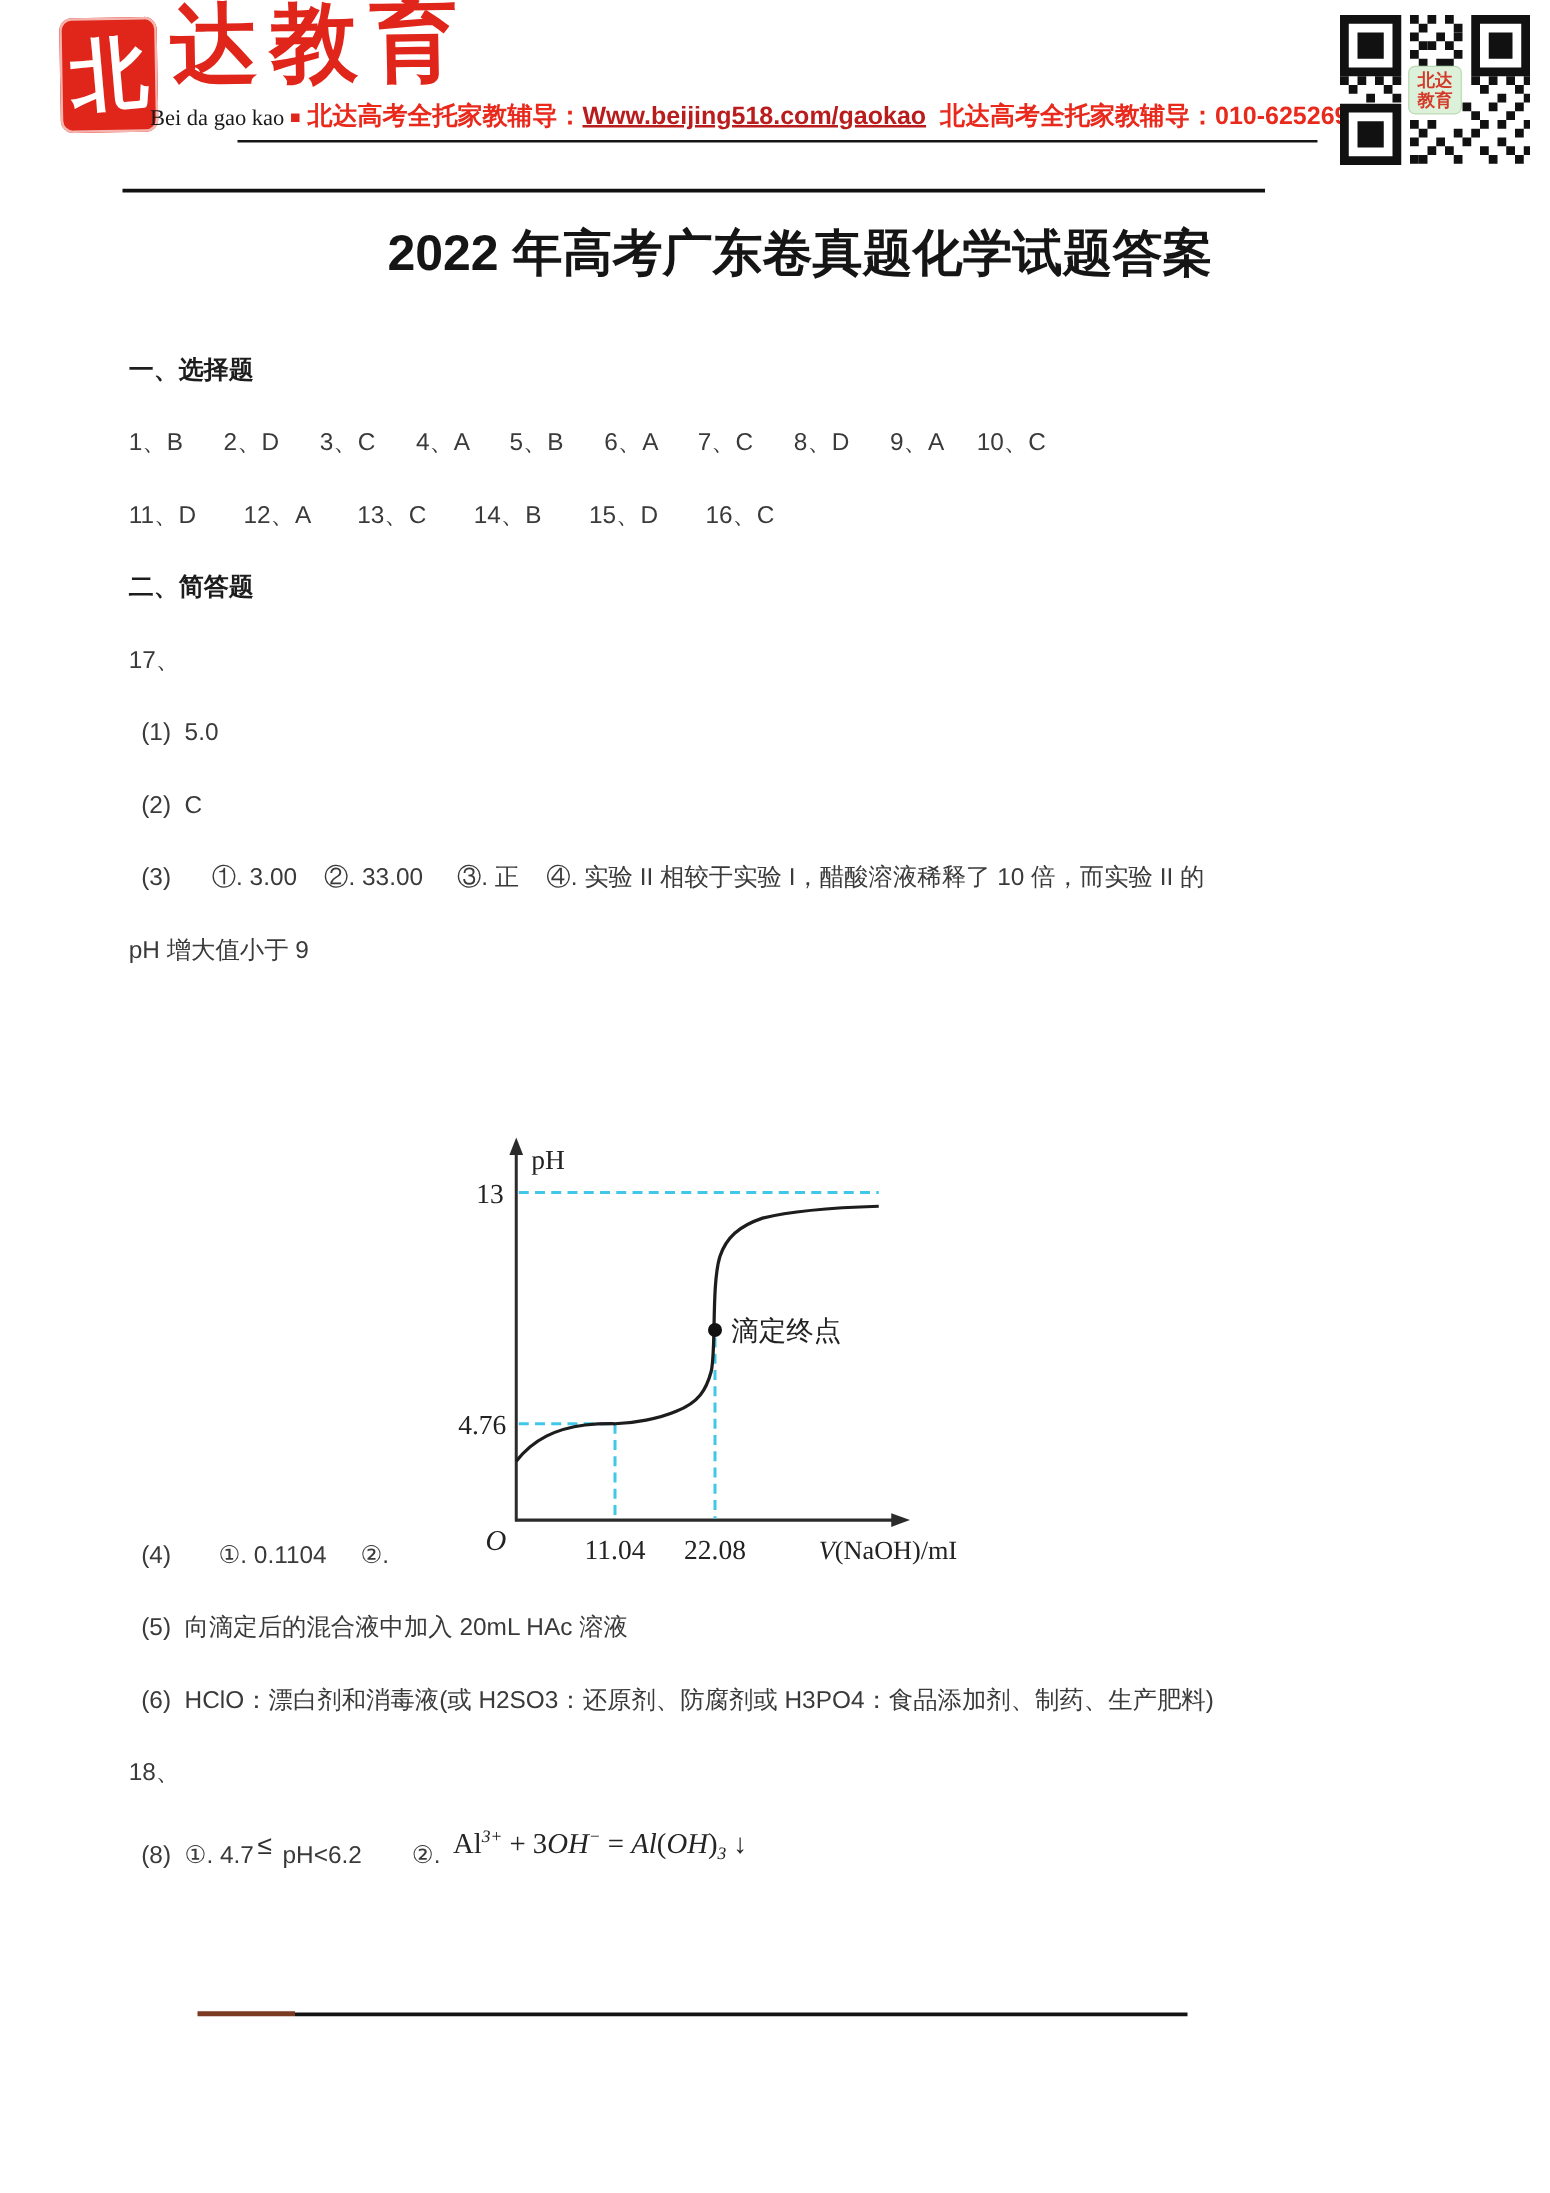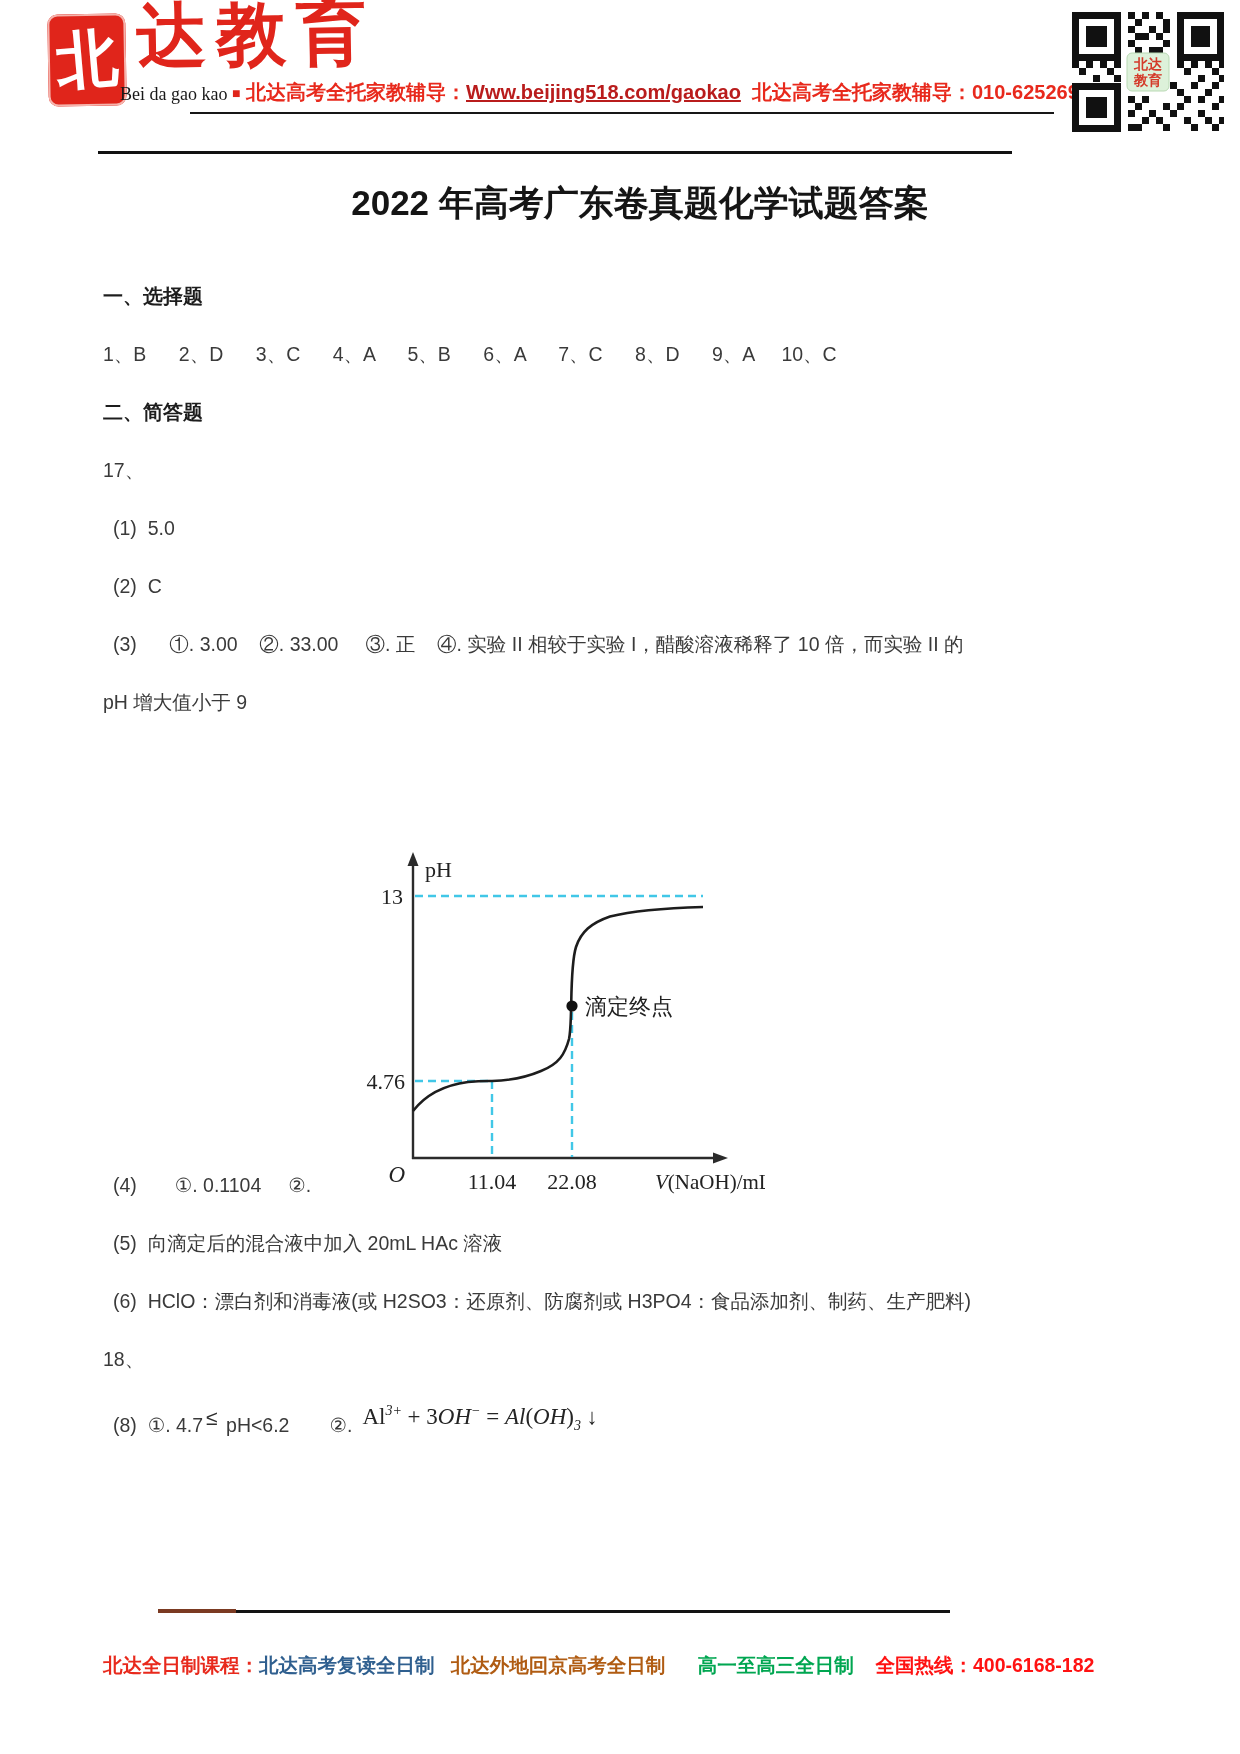--- a/index.html
+++ b/index.html
@@ -20,21 +20,21 @@
   .logo-sub .sq{color:#e0251b;font-size:14px;vertical-align:2px;}
   .info-line{position:absolute;left:246px;top:79px;font-size:20px;font-weight:bold;white-space:pre;}
   .info-red{color:#e8291c;}
   .info-link{color:#b91c1c;text-decoration:underline;}
   .rule1{position:absolute;left:190px;top:112px;width:864px;height:2px;background:#161616;}
   .rule2{position:absolute;left:98px;top:151px;width:914px;height:3px;background:#111111;}
   .qr{position:absolute;left:1072px;top:12px;width:152px;height:120px;}
 
   
   .content{position:absolute;left:0;top:183px;width:1240px;}
-  .title{margin:0 0 60px 0;text-align:center;font-size:35px;line-height:40px;font-weight:bold;color:#151515;padding-left:40px;}
+  .title{margin:0 0 60px 0;text-align:center;font-size:40px;line-height:40px;font-weight:bold;color:#151515;padding-left:40px;}
   .p{margin:0 103px 31px 103px;font-size:19.5px;line-height:27px;white-space:pre-wrap;}
   .hd{font-weight:bold;color:#1d1d1d;font-size:20px;}
   .indent{margin-left:113px;}
   .neg{margin-top:-41px;}
 
   
   .leq{display:inline-block;font-size:21px;vertical-align:7px;margin:0 3px;color:#2e2e2e;}
   .circ2{margin-left:40px;}
   .formula{font-family:"Liberation Serif",serif;font-style:italic;font-size:23px;color:#242424;
            position:relative;top:-8px;margin-left:10px;white-space:nowrap;}
@@ -151,20 +151,21 @@
         <text x="76" y="73" text-anchor="middle" font-size="14" fill="#d43a2a" font-weight="bold">教育</text>
       </g>
     </svg>
   </div>
 
   <div class="content">
     <h1 class="title">2022 年高考广东卷真题化学试题答案</h1>
 
     <p class="p hd">一、选择题</p>
     <p class="p">1、B      2、D      3、C      4、A      5、B      6、A      7、C      8、D      9、A     10、C</p>
+    <p class="p">11、D       12、A       13、C       14、B       15、D       16、C</p>
 
     <p class="p hd">二、简答题</p>
     <p class="p">17、</p>
     <p class="p indent">(1)  5.0</p>
     <p class="p indent">(2)  C</p>
     <p class="p indent">(3)      ①. 3.00    ②. 33.00     ③. 正    ④. 实验 II 相较于实验 I，醋酸溶液稀释了 10 倍，而实验 II 的</p>
     <p class="p">pH 增大值小于 9</p>
 
     
     <svg class="chart" viewBox="0 0 430 358" aria-hidden="true">
@@ -199,15 +200,14 @@
     <p class="p indent">(5)  向滴定后的混合液中加入 20mL HAc 溶液</p>
     <p class="p indent">(6)  HClO：漂白剂和消毒液(或 H2SO3：还原剂、防腐剂或 H3PO4：食品添加剂、制药、生产肥料)</p>
 
     <p class="p">18、</p>
 
     <p class="p indent"><span>(8)  ①. 4.7</span><span class="leq">≤</span><span> pH&lt;6.2</span><span class="circ2">②.</span><span class="formula"><span class="rm">Al</span><sup>3+</sup><span class="rm"> + 3</span><span>OH</span><sup>−</sup><span class="rm"> = </span><span>Al</span><span class="rm">(</span><span>OH</span><span class="rm">)</span><sub>3</sub><span class="arr"> ↓</span></span></p>
   </div>
 
   <div class="f-rule-brown"></div>
   <div class="f-rule"></div>
-  <div class="footer-line"><span class="fc-red">北达全日制课程：</span><span class="fc-navy">北达高考复读全日制</span><span>   </span><span class="fc-brown">北达外地回京高考全日制</span><span>      </span><span class="fc-green">高一至高三全日制</span><span>    </span><span class="fc-hot">全国热线：</span><span class="fc-hot">400-6168-182</span></div>
 
 </div>
 
 </body></html>

